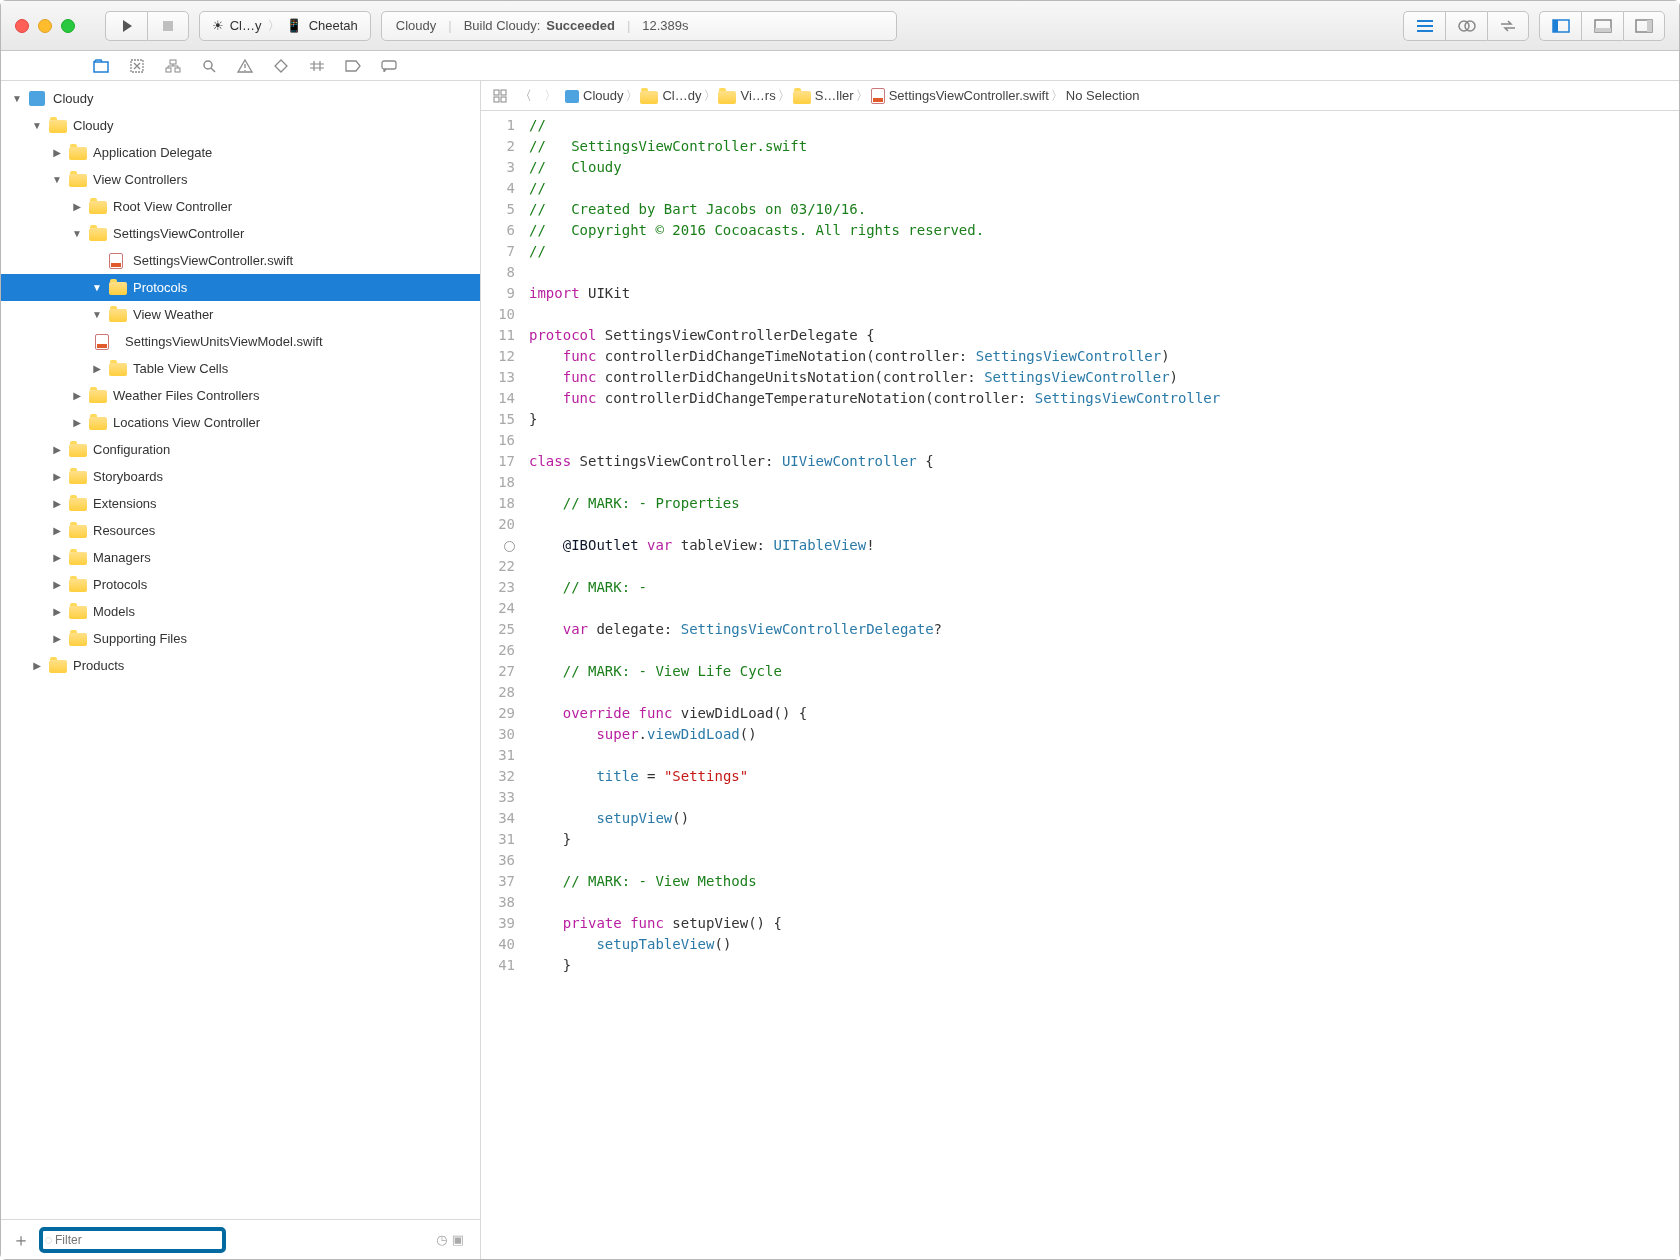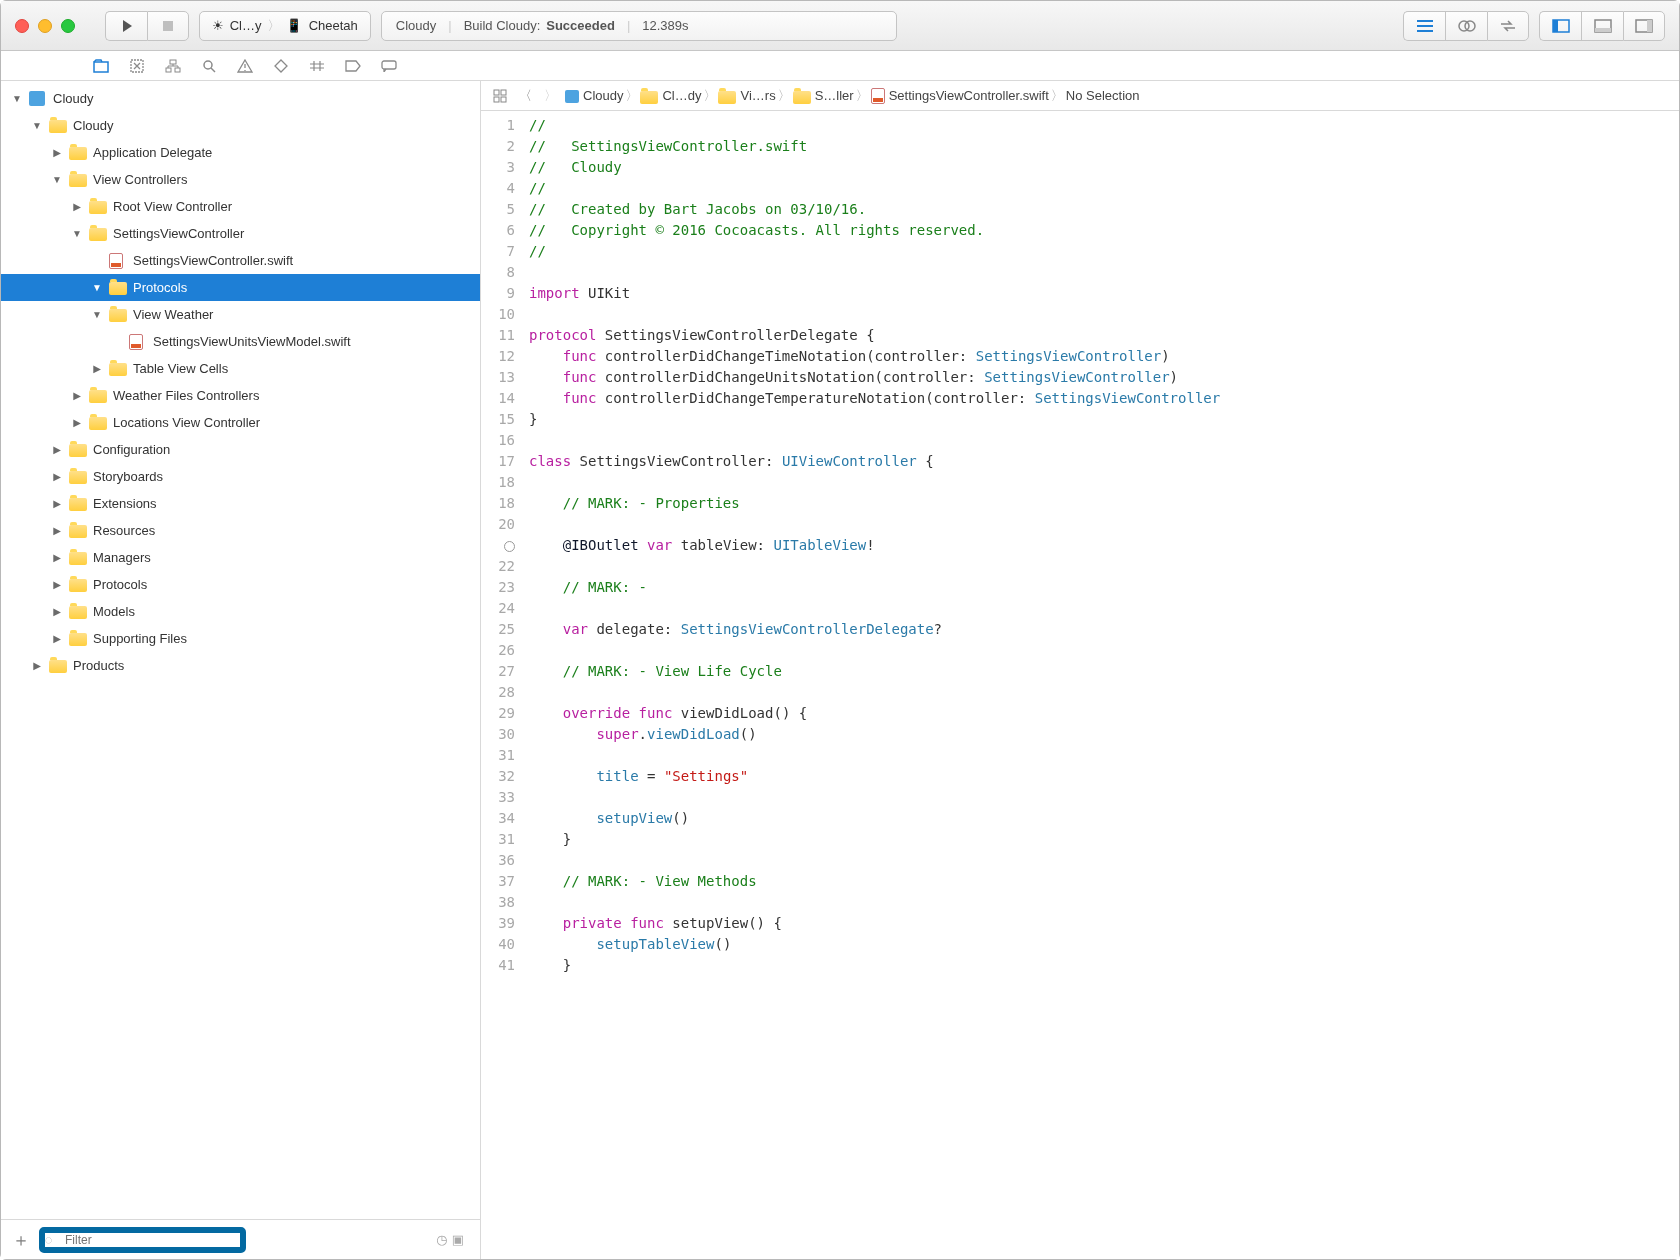--- a/index.html
+++ b/index.html
@@ -39,21 +39,21 @@
 .disclosure { width: 12px; text-align: center; color: #6b6b6b; font-size: 10px; }
 .row.sel .disclosure { color: #fff; }
 .ficon { width: 18px; height: 16px; flex-shrink: 0; }
 .folder { background: linear-gradient(#ffe089,#ffcf3f); border-radius: 2px; width: 18px; height: 13px; margin-top: 2px; position: relative; }
 .folder:before { content: ""; position: absolute; top: -3px; left: 1px; width: 7px; height: 3px; background: #ffd95a; border-radius: 2px 2px 0 0; }
 .proj { background: #4da3e0; border-radius: 2px; width: 16px; height: 15px; }
 .swift { width: 14px; height: 16px; background: #fff; border: 1px solid #c77; border-radius: 2px; position: relative; }
 .swift:after { content: ""; position: absolute; bottom: 1px; left: 1px; right: 1px; height: 4px; background: #e05a2b; }
 .filterbar { height: 40px; border-top: 1px solid #d9d9d9; display: flex; align-items: center; padding: 0 10px; gap: 8px; }
 .filterbar .plus { font-size: 18px; color: #7d7d7d; width: 20px; text-align: center; }
-.filterbar input { flex: 1; height: 26px; border: 6px solid #0369a1; border-radius: 5px; padding: 0 20px; font-size: 12px; color: #000000; background: #fff; }
+.filterbar input { flex: 1; height: 26px; border: 4px solid #0369a1; border-radius: 5px; padding: 0 12px; font-size: 12px; color: #000000; background: #fff; }
 .filterbar .fwrap { flex: 1; position: relative; }
 .filterbar .ficon-search { position: absolute; left: 6px; top: 5px; color: #aaa; }
 .filterbar .ficons-right { position: absolute; right: 6px; top: 5px; color: #aaa; display: flex; gap: 4px; }
 
 
 .editor { flex: 1; display: flex; flex-direction: column; background: #fff; min-width: 0; }
 .jumpbar { height: 30px; border-bottom: 1px solid #d9d9d9; display: flex; align-items: center; padding: 0 8px; gap: 4px; font-size: 13px; color: #444; white-space: nowrap; overflow: hidden; }
 .jumpbar .jicon { color: #888; padding: 0 4px; }
 .jumpbar .chev { color: #aaa; padding: 0 2px; }
 .code-area { flex: 1; display: flex; overflow: hidden; }
@@ -264,21 +264,21 @@
             </span>
             <span>Protocols</span>
           </div>
           <div class="row" style="padding-left: 90px;">
             <span class="disclosure">▼</span>
             <span class="ficon">
               <div class="folder"></div>
             </span>
             <span>View Weather</span>
           </div>
-          <div class="row" style="padding-left: 110px;">
+          <div class="row" style="padding-left: 70px; gap: 12px;">
             <span class="disclosure"></span>
             <span class="ficon">
               <div class="swift"></div>
             </span>
             <span>SettingsViewUnitsViewModel.swift</span>
           </div>
           <div class="row" style="padding-left: 90px;">
             <span class="disclosure">▶</span>
             <span class="ficon">
               <div class="folder"></div>

